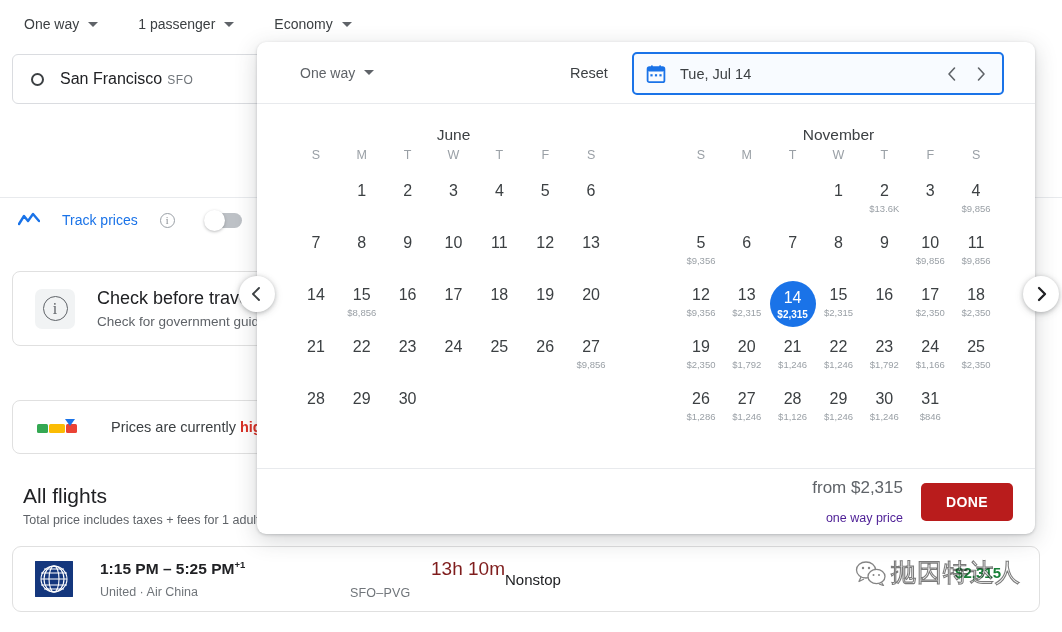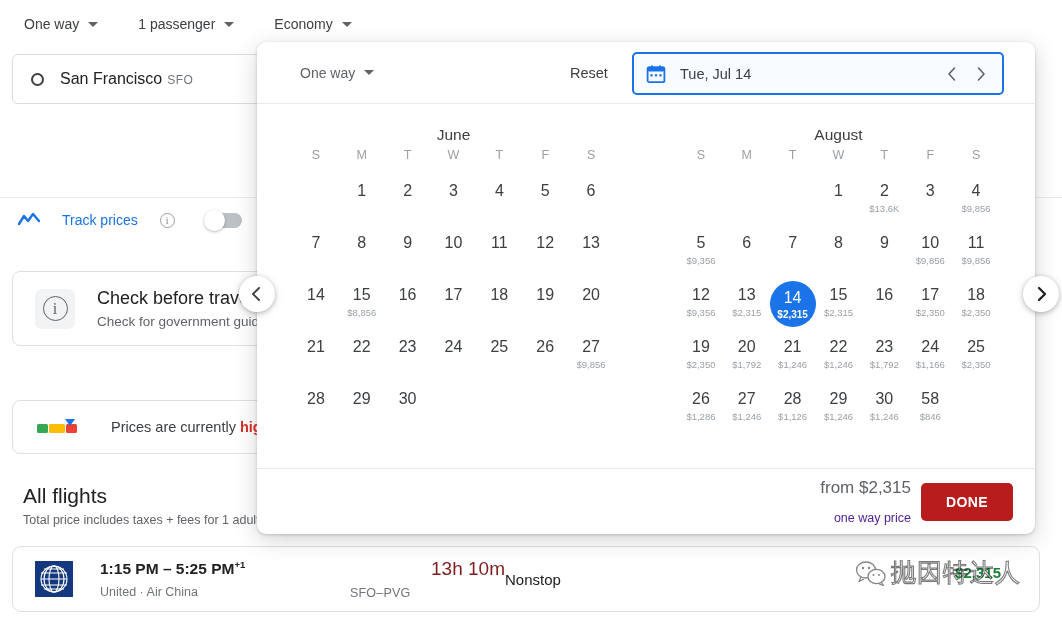--- a/index.html
+++ b/index.html
@@ -196,21 +196,21 @@
     position: absolute; top: -1px; left: 50%; transform: translateX(-50%);
     width: 46px; height: 46px; border-radius: 50%; background: #1a73e8;
   }
   .day.sel .num, .day.sel .pr { position: relative; color: #fff; }
   .day.sel .num { line-height: 24px; padding-top: 4px; font-weight: 500; }
   .day.sel .pr { font-weight: 700; font-size: 10px; }
 
   .cal-foot {
     position: absolute; left: 0; bottom: 0; width: 778px; height: 66px;
     border-top: 1px solid #e8eaed; display: flex; align-items: center;
-    justify-content: flex-end; padding-right: 22px; gap: 10px;
+    justify-content: flex-end; padding-right: 22px; gap: 18px;
   }
   .foot-price { text-align: right; }
   .foot-price .fp1 { font-size: 17px; color: #5f6368; }
   .foot-price .fp2 { font-size: 12.5px; color: #4c1d95; margin-top: 13px; }
   .done-btn {
     width: 92px; height: 38px; border-radius: 5px; background: #b91c1c;
     color: #fff; font-size: 14px; font-weight: 700; letter-spacing: .4px;
     display: flex; align-items: center; justify-content: center; cursor: pointer;
     border: none; font-family: "Liberation Sans", sans-serif;
   }
@@ -480,21 +480,21 @@
             <div class="day">
               <span class="num">30</span>
             </div>
             <div class="day empty"></div>
             <div class="day empty"></div>
             <div class="day empty"></div>
             <div class="day empty"></div>
           </div>
         </div>
         <div class="month">
-          <div class="month-name">August</div>
+          <div class="month-name">November</div>
           <div class="dow-row">
             <div class="dow">S</div>
             <div class="dow">M</div>
             <div class="dow">T</div>
             <div class="dow">W</div>
             <div class="dow">T</div>
             <div class="dow">F</div>
             <div class="dow">S</div>
           </div>
           <div class="week">
@@ -617,21 +617,21 @@
             </div>
             <div class="day">
               <span class="num">29</span>
               <span class="pr">$1,246</span>
             </div>
             <div class="day">
               <span class="num">30</span>
               <span class="pr">$1,246</span>
             </div>
             <div class="day">
-              <span class="num">58</span>
+              <span class="num">31</span>
               <span class="pr">$846</span>
             </div>
             <div class="day empty"></div>
           </div>
         </div>
       </div>
 
     <div class="cal-foot">
       <div class="foot-price">
         <div class="fp1">from $2,315</div>

